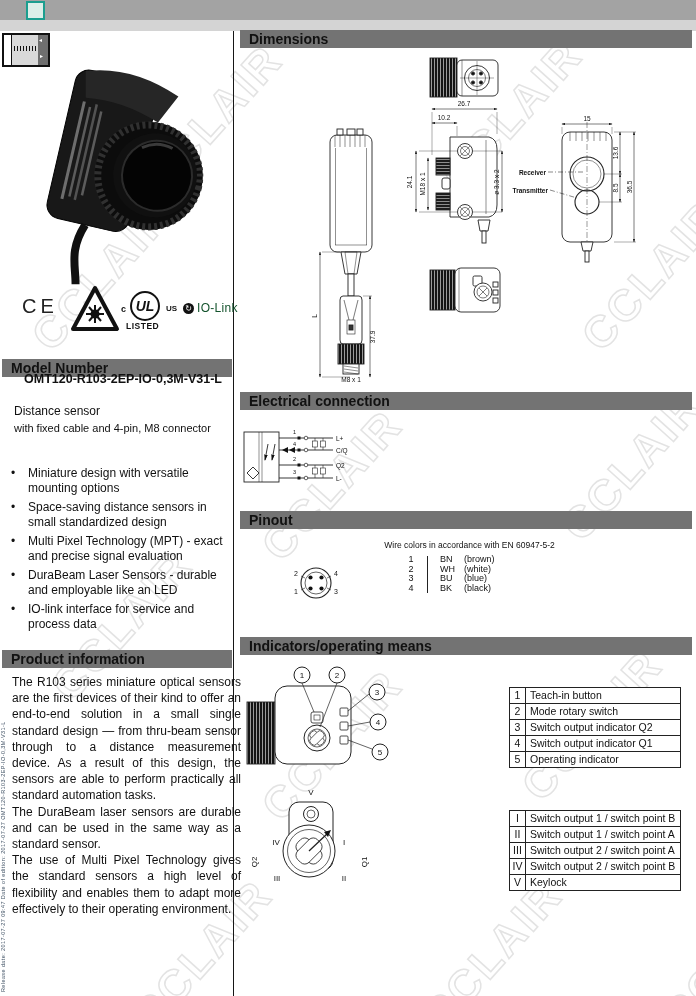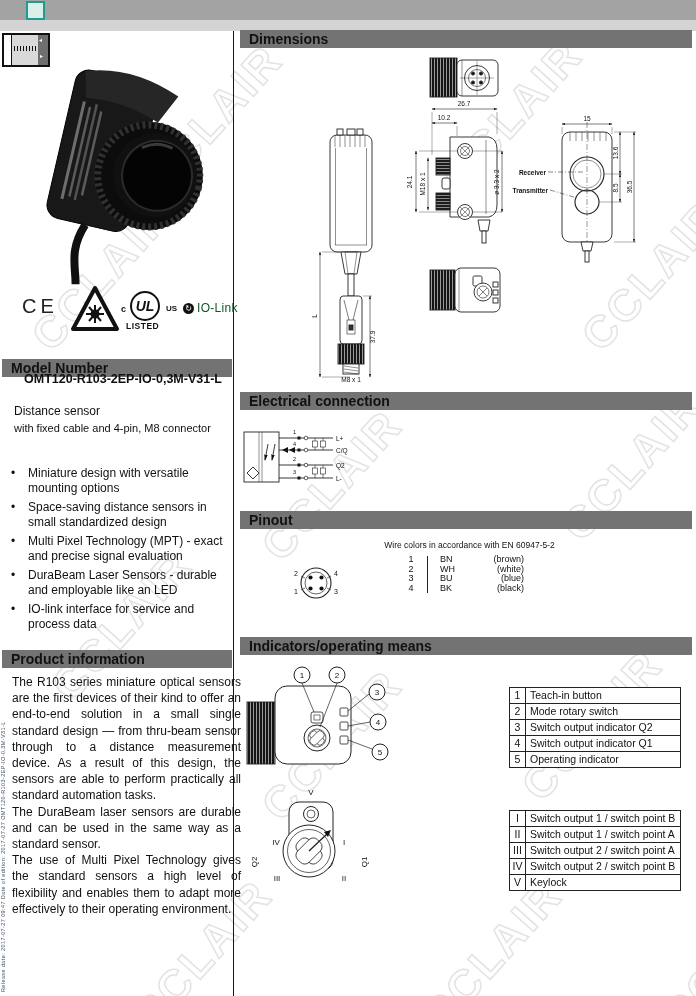--- a/index.html
+++ b/index.html
@@ -53,21 +53,21 @@
   .features-list li::before{content:"\2022";position:absolute;left:9px;top:0;}
   .prodinfo{position:absolute;left:2px;top:674px;width:229px;font-size:12px;line-height:16.2px;
       text-align:justify;margin-left:10px;}
   .prodinfo p{margin:0;}
   
   .note{position:absolute;left:372px;top:540px;width:195px;font-size:8.5px;text-align:center;}
   .wire-rows{position:absolute;left:404px;top:555px;font-size:9px;}
   .wire-rows .wr{height:9.5px;line-height:9.5px;display:flex;}
   .wire-rows .wp{width:14px;text-align:center;}
   .wire-rows .wc{margin-left:22px;width:24px;}
-  .wire-rows .wcl{width:60px;text-align:right;}
+  .wire-rows .wcl{width:60px;}
   .wire-vline{position:absolute;left:427px;top:556px;width:1px;height:37px;background:#222;}
   
   .itable{position:absolute;left:509px;width:170px;border:1.5px solid #222;background:#fff;}
   .trow{display:flex;height:15px;border-top:1px solid #222;font-size:10.5px;line-height:15px;}
   .trow:first-child{border-top:none;}
   .tn{width:15px;flex:none;border-right:1px solid #222;text-align:center;}
   .tl{padding-left:4px;white-space:nowrap;}
   svg text{font-family:"Liberation Sans",sans-serif;fill:#111;}
 </style>
 </head>

